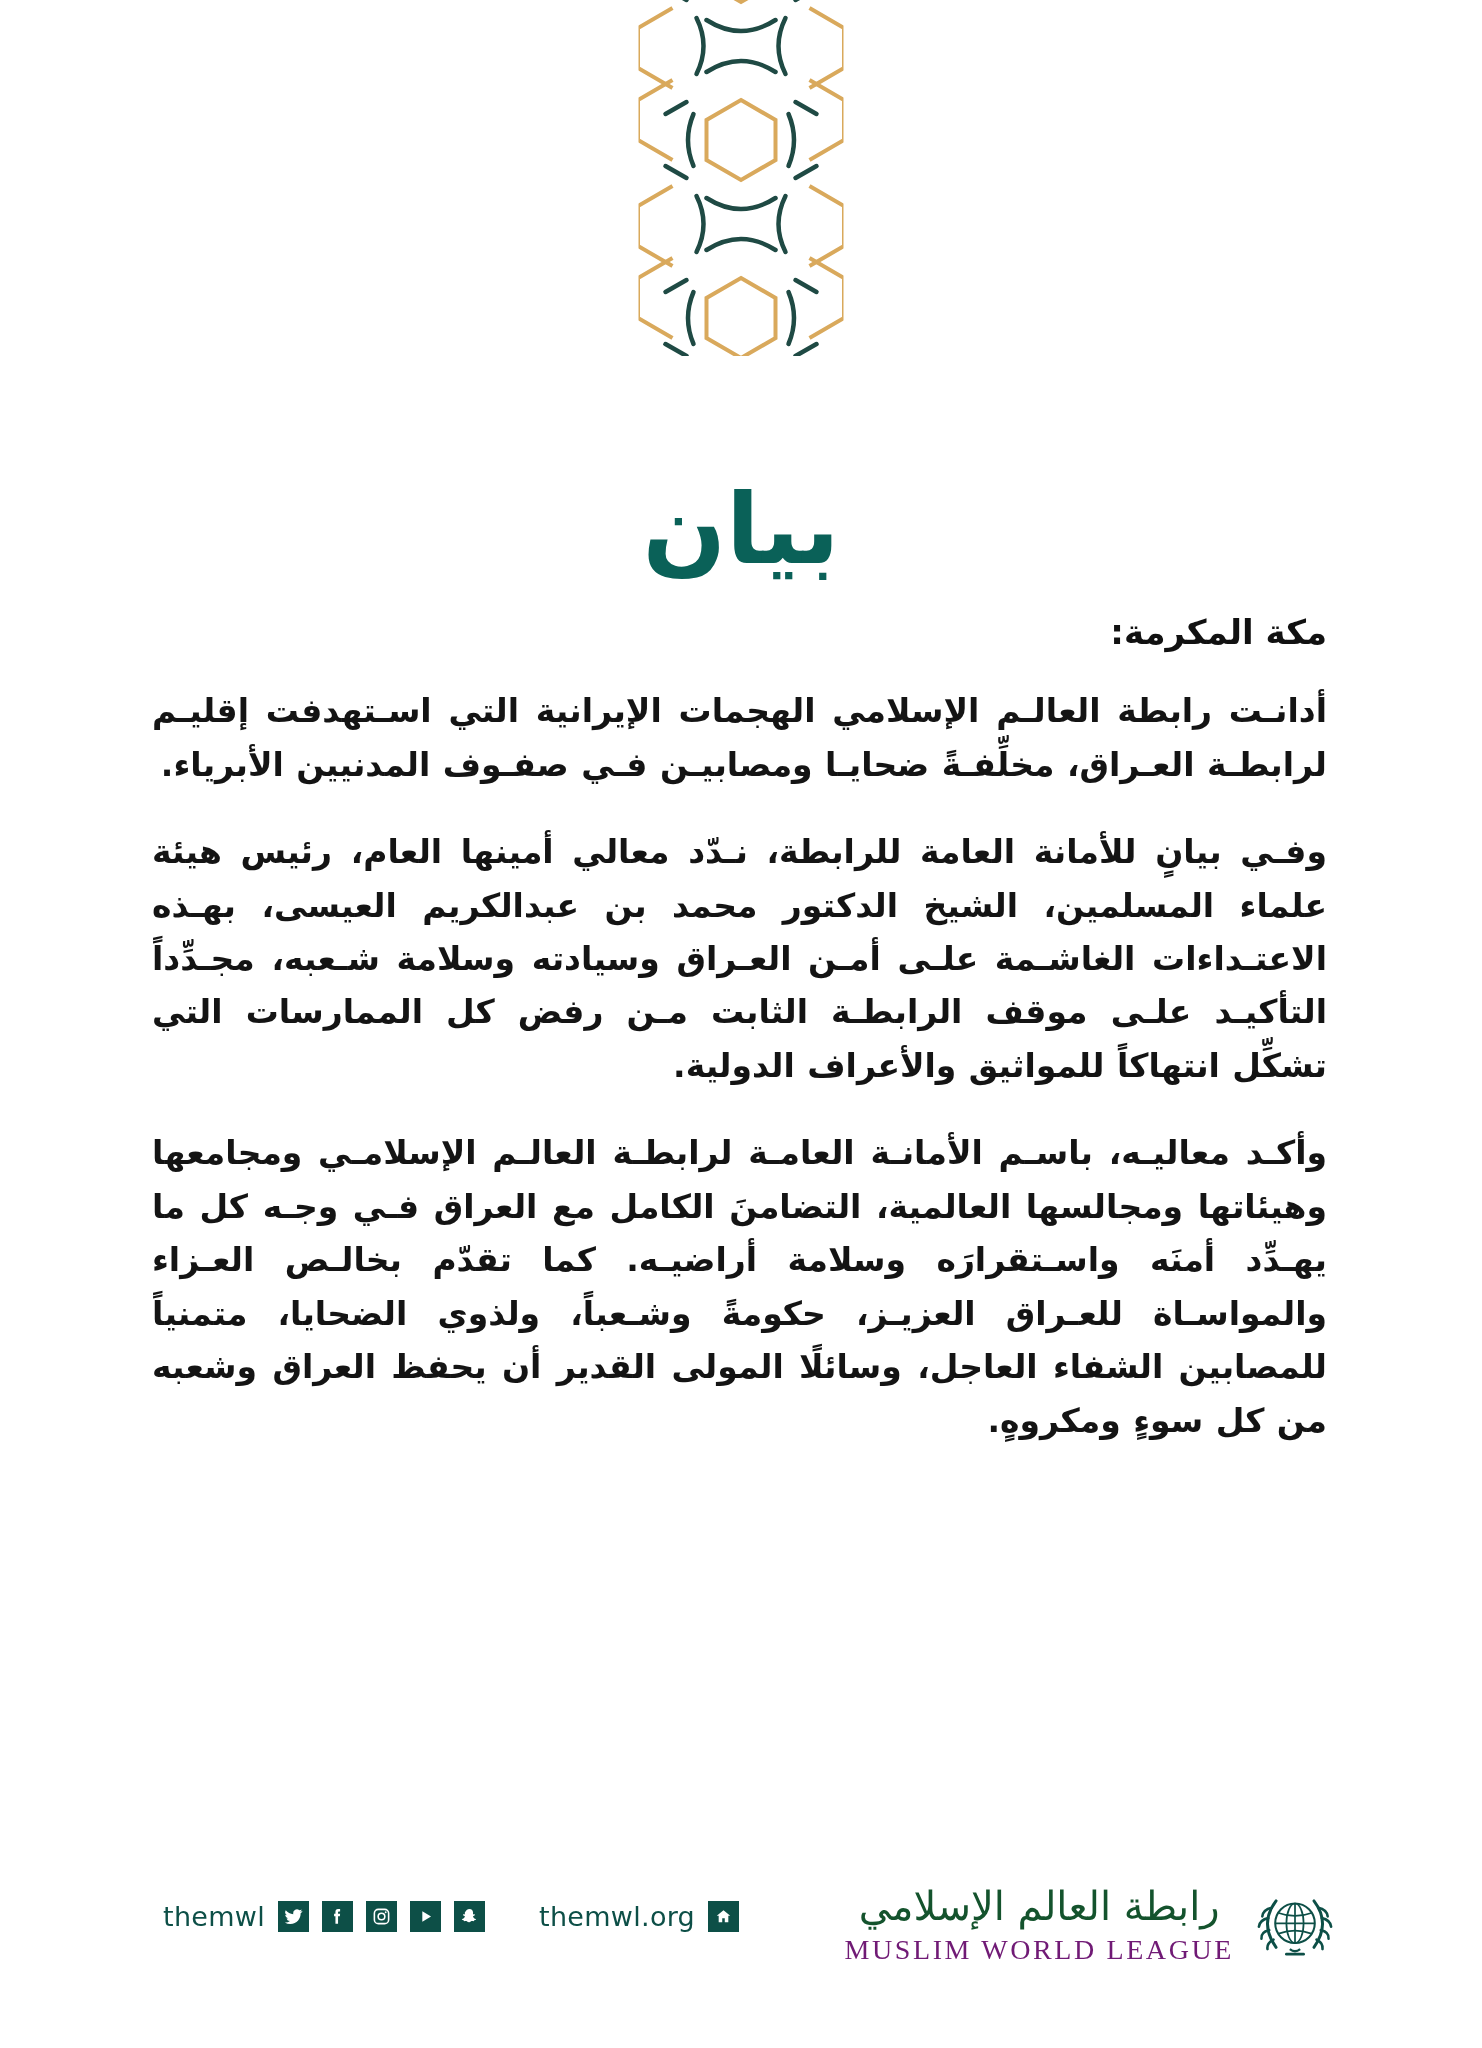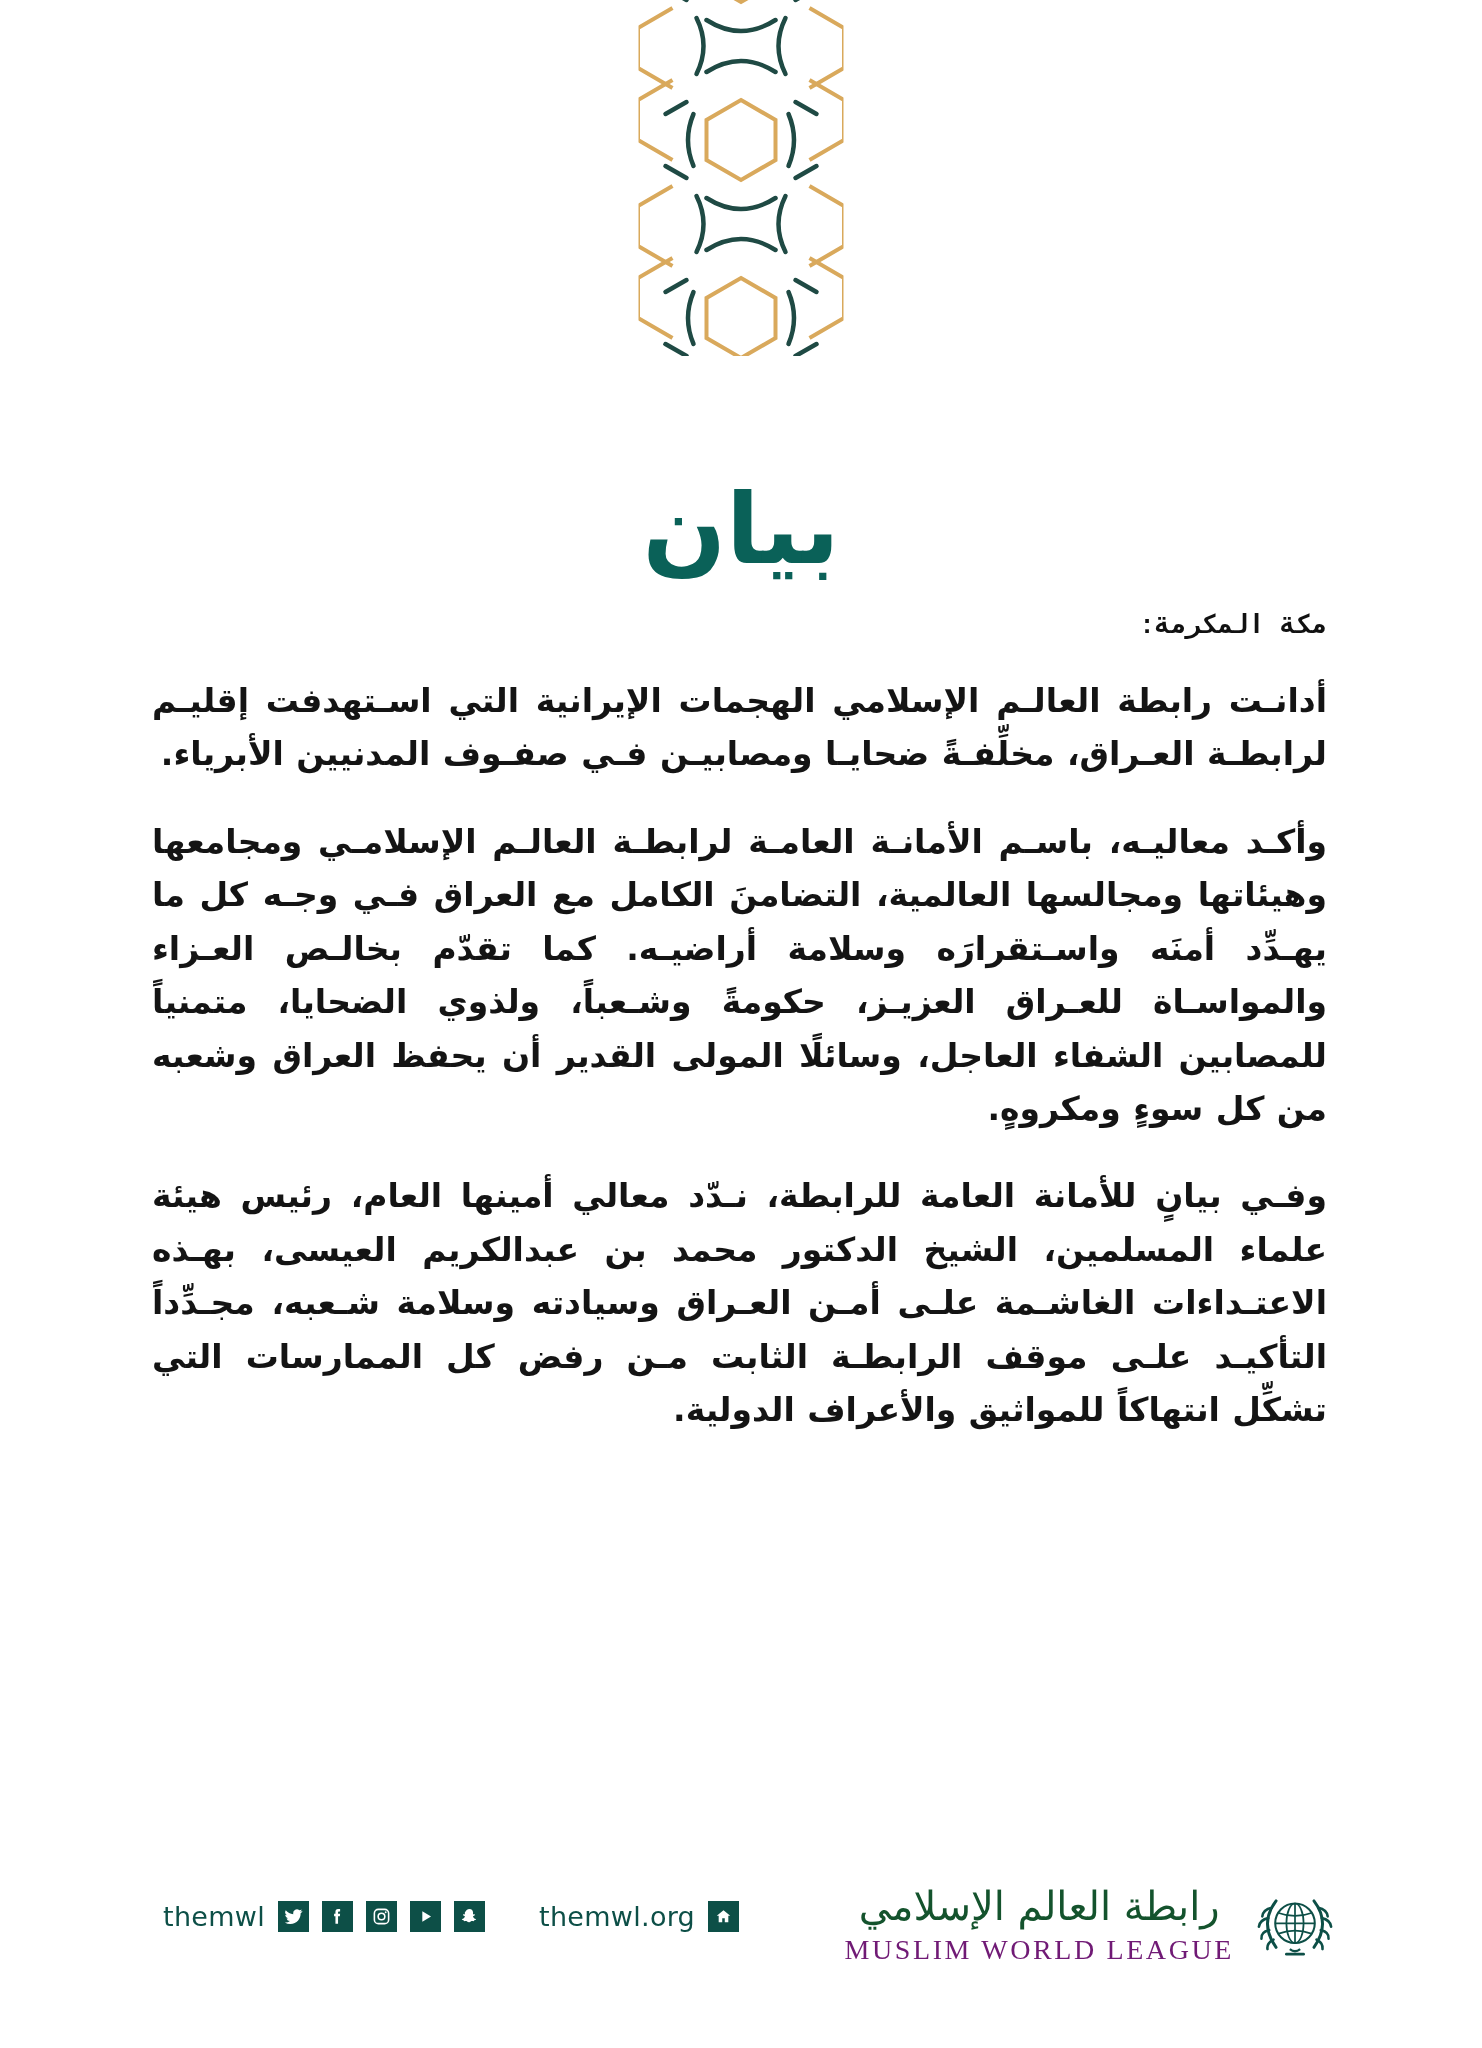--- a/index.html
+++ b/index.html
@@ -51,27 +51,26 @@
   .body-block {
     position: absolute;
     top: 610px;
     right: 155px;
     width: 1175px;
     direction: rtl;
     text-align: justify;
     text-align-last: right;
   }
   .dateline {
-    font-size: 26px;
+    font-size: 34px;
     font-weight: 700;
     color: #111111;
     margin: 0 0 30px 0;
     text-align: right;
     line-height: 1.3;
-    font-family: Liberation Mono, monospace;
   }
   .para {
     font-size: 33px;
     line-height: 1.62;
     font-weight: 700;
     color: #141414;
     margin: 0 0 34px 0;
     text-align: justify;
     text-align-last: right;
     word-spacing: 1px;
@@ -189,22 +188,22 @@
           <use href="#cell"></use>
         </g>
     </svg>
   </div>
 
   <h1 class="title" style="color:#0a6158;">بيان</h1>
 
   <div class="body-block">
     <p class="dateline">مكة المكرمة:</p>
     <p class="para">أدانـت رابطة العالـم الإسلامي الهجمات الإيرانية التي اسـتهدفت إقليـم لرابطـة العـراق، مخلِّفـةً ضحايـا ومصابيـن فـي صفـوف المدنيين الأبرياء.</p>
+    <p class="para">وفـي بيانٍ للأمانة العامة للرابطة، نـدّد معالي أمينها العام، رئيس هيئة علماء المسلمين، الشيخ الدكتور محمد بن عبدالكريم العيسى، بهـذه الاعتـداءات الغاشـمة علـى أمـن العـراق وسيادته وسلامة شـعبه، مجـدِّداً التأكيـد علـى موقف الرابطـة الثابت مـن رفض كل الممارسات التي تشكِّل انتهاكاً للمواثيق والأعراف الدولية.</p>
     <p class="para">وأكـد معاليـه، باسـم الأمانـة العامـة لرابطـة العالـم الإسلامـي ومجامعها وهيئاتها ومجالسها العالمية، التضامنَ الكامل مع العراق فـي وجـه كل ما يهـدِّد أمنَه واسـتقرارَه وسلامة أراضيـه. كما تقدّم بخالـص العـزاء والمواسـاة للعـراق العزيـز، حكومةً وشـعباً، ولذوي الضحايا، متمنياً للمصابين الشفاء العاجل، وسائلًا المولى القدير أن يحفظ العراق وشعبه من كل سوءٍ ومكروهٍ.</p>
-    <p class="para">وفـي بيانٍ للأمانة العامة للرابطة، نـدّد معالي أمينها العام، رئيس هيئة علماء المسلمين، الشيخ الدكتور محمد بن عبدالكريم العيسى، بهـذه الاعتـداءات الغاشـمة علـى أمـن العـراق وسيادته وسلامة شـعبه، مجـدِّداً التأكيـد علـى موقف الرابطـة الثابت مـن رفض كل الممارسات التي تشكِّل انتهاكاً للمواثيق والأعراف الدولية.</p>
   </div>
 
   <div class="footer">
 
     <div class="social-row">
       <span class="handle">themwl</span>
 
       <span class="icon-box">
         <svg width="19" height="19" viewBox="0 0 24 24" fill="#ffffff">
           <path d="M23 4.9c-.8.4-1.7.6-2.6.8 1-.6 1.7-1.5 2-2.6-.9.5-1.9.9-3 1.1A4.6 4.6 0 0 0 11.6 8c0 .4 0 .7.1 1A13 13 0 0 1 2.2 4.2a4.6 4.6 0 0 0 1.4 6.1c-.7 0-1.4-.2-2-.5v.1c0 2.2 1.6 4 3.7 4.4-.4.1-.8.2-1.2.2-.3 0-.6 0-.9-.1a4.6 4.6 0 0 0 4.3 3.2A9.2 9.2 0 0 1 1 19.5a13 13 0 0 0 7 2c8.4 0 13-7 13-13v-.6c.9-.6 1.6-1.4 2.2-2.3z"></path>

